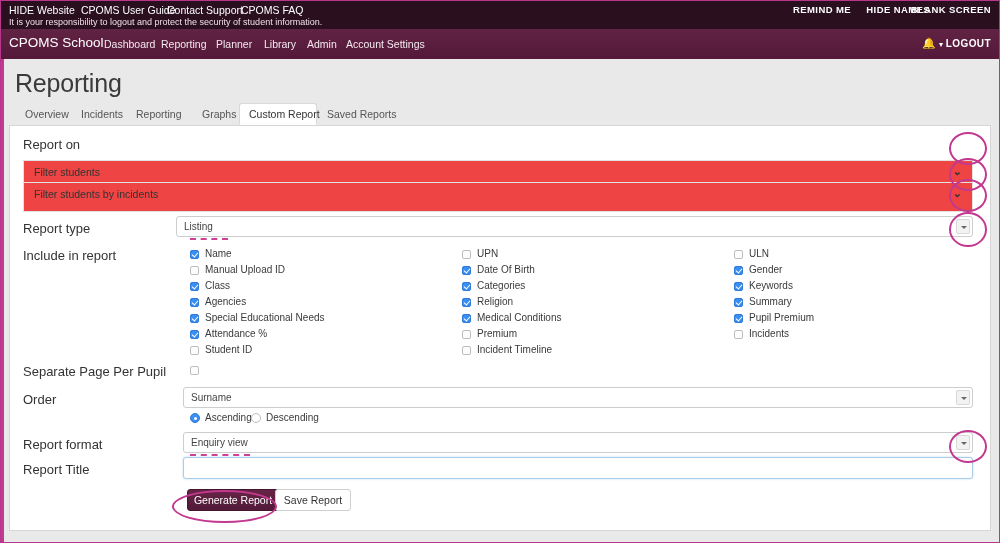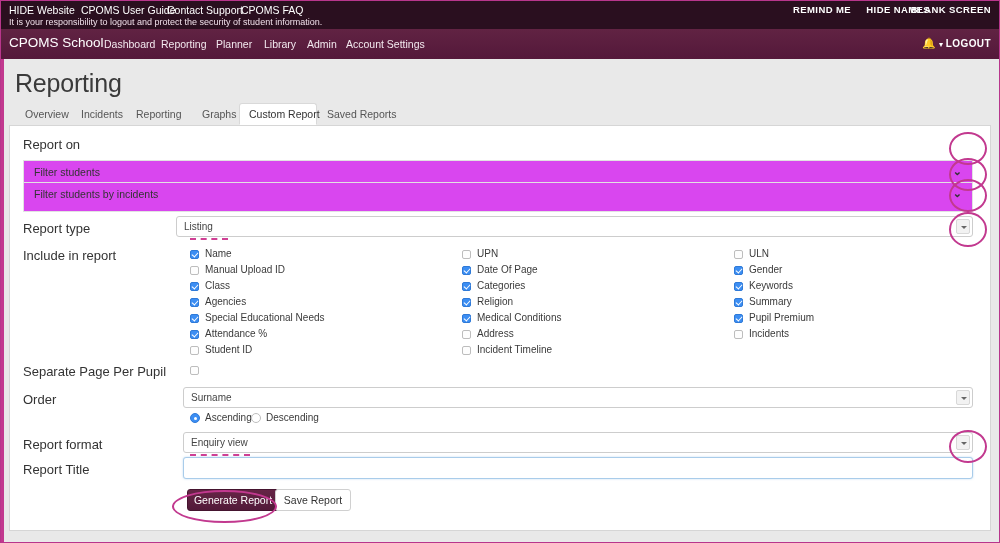--- a/index.html
+++ b/index.html
@@ -154,21 +154,21 @@
   .dashed-under {
     position: absolute;
     height: 0;
     border-bottom: 2px dashed #cf3f94;
   }
 
   
   .filterrow {
     position: absolute;
     height: 30px;
-    background: #d946ef;
+    background: #ef4444;
     border: 1px solid #e2e2e2;
   }
   .filterrow .ftxt {
     position: absolute; left: 10px; top: 5px;
     font-size: 10.5px; color: #333; white-space: nowrap;
   }
   .filterrow .chev {
     position: absolute; right: 10px; top: 4px;
     font-size: 11px; color: #333; font-weight: bold;
     line-height: 13px;
@@ -350,37 +350,37 @@
         <span class="cbox"></span>
         <span class="cblbl">Student ID</span>
       </div>
 
       <div class="cbrow" style="left:452px;top:123px">
         <span class="cbox"></span>
         <span class="cblbl">UPN</span>
       </div>
       <div class="cbrow" style="left:452px;top:139px">
         <span class="cbox on"></span>
-        <span class="cblbl">Date Of Page</span>
+        <span class="cblbl">Date Of Birth</span>
       </div>
       <div class="cbrow" style="left:452px;top:155px">
         <span class="cbox on"></span>
         <span class="cblbl">Categories</span>
       </div>
       <div class="cbrow" style="left:452px;top:171px">
         <span class="cbox on"></span>
         <span class="cblbl">Religion</span>
       </div>
       <div class="cbrow" style="left:452px;top:187px">
         <span class="cbox on"></span>
         <span class="cblbl">Medical Conditions</span>
       </div>
       <div class="cbrow" style="left:452px;top:203px">
         <span class="cbox"></span>
-        <span class="cblbl">Address</span>
+        <span class="cblbl">Premium</span>
       </div>
       <div class="cbrow" style="left:452px;top:219px">
         <span class="cbox"></span>
         <span class="cblbl">Incident Timeline</span>
       </div>
 
       <div class="cbrow" style="left:724px;top:123px">
         <span class="cbox"></span>
         <span class="cblbl">ULN</span>
       </div>

